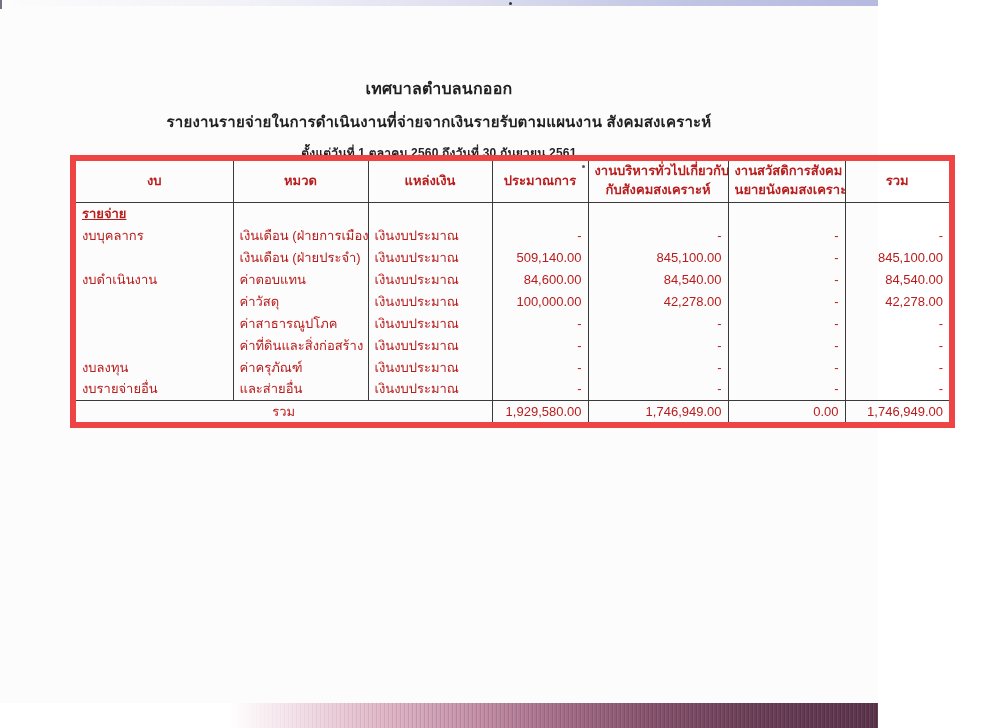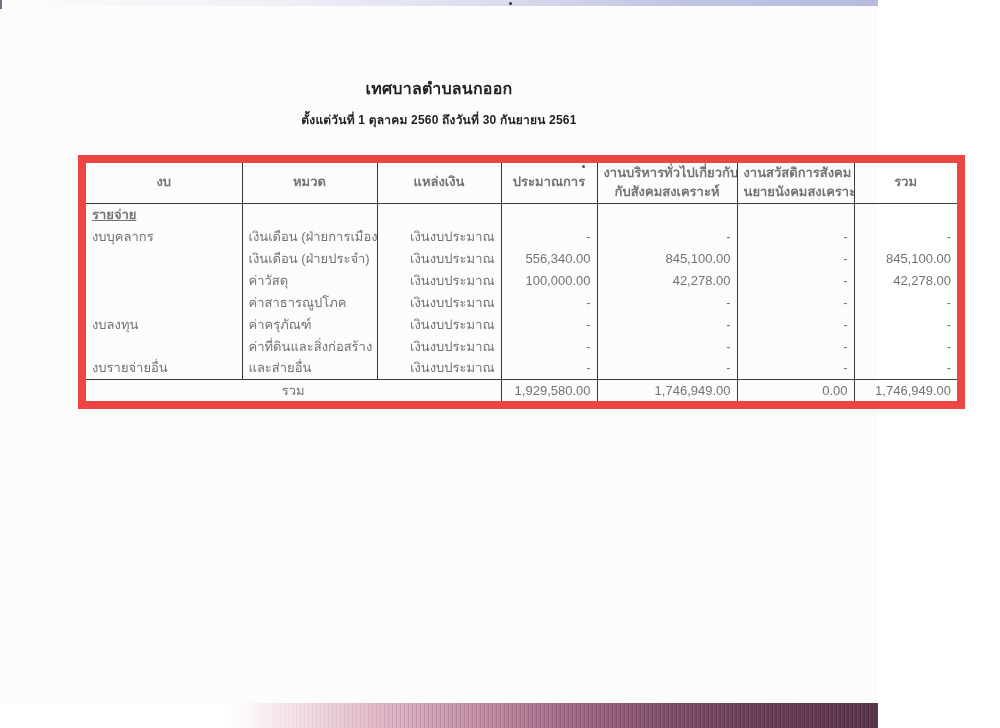--- a/index.html
+++ b/index.html
@@ -62,27 +62,27 @@
     width: 100%; text-align: center;
     font-weight: 700;
     letter-spacing: 0.2px;
   }
   .t1 { font-size: 16px; margin-bottom: 9px; }
   .t2 { font-size: 15px; margin-bottom: 9px; }
   .t3 { font-size: 12px; }
 
   
   table.report {
-    position: absolute; left: 78px; top: 155px;
+    position: absolute; left: 70px; top: 155px;
     width: 879px;
     border-collapse: collapse;
     table-layout: fixed;
-    border: 8px solid #ef4444;
+    border: 6px solid #ef4444;
     font-size: 13px;
-    color: #737373;
+    color: #b91c1c;
   }
   .report th, .report td {
     border-left: 1px solid #3a3a3a;
     border-right: 1px solid #3a3a3a;
     vertical-align: middle;
     padding: 0 6px;
     overflow: hidden;
     white-space: nowrap;
   }
   .report thead tr { height: 44px; }
@@ -94,37 +94,38 @@
     font-size: 13px;
   }
   .report tbody tr { height: 22px; }
   .report tfoot tr { height: 24px; }
   .report tfoot td {
     border-top: 1px solid #3a3a3a;
     border-bottom: 4px double #2b2b2b;
   }
   .c-budget { text-align: left; margin-top: 28px; }
   .c-cat    { text-align: left; }
-  .c-src    { text-align: right; }
+  .c-src    { text-align: left; }
   .c-num    { text-align: right; padding-right: 9px; }
   td.section-label { text-decoration: underline; font-weight: 700; }
   .total-label { text-align: center; }
 </style>
 </head>
 <body>
 
 <div class="page">
 
   <div class="top-streak"></div>
   <div class="left-tick"></div>
   <div class="dot dot1"></div>
   <div class="dot dot2"></div>
 
   <div class="titles">
     <div class="t1">เทศบาลตำบลนกออก</div>
+    <div class="t2">รายงานรายจ่ายในการดำเนินงานที่จ่ายจากเงินรายรับตามแผนงาน สังคมสงเคราะห์</div>
     <div class="t3">ตั้งแต่วันที่ 1 ตุลาคม 2560  ถึงวันที่  30 กันยายน 2561</div>
   </div>
 
   <table class="report">
     <colgroup>
       <col style="width:160px">
         <col style="width:135px">
         <col style="width:124px">
       <col style="width:96px">
         <col style="width:140px">
@@ -174,55 +175,64 @@
         <td class="c-src">เงินงบประมาณ</td>
         <td class="c-num">-</td>
         <td class="c-num">-</td>
         <td class="c-num">-</td>
         <td class="c-num">-</td>
       </tr>
       <tr>
         <td class="c-budget"></td>
         <td class="c-cat">เงินเดือน (ฝ่ายประจำ)</td>
         <td class="c-src">เงินงบประมาณ</td>
-        <td class="c-num">556,340.00</td>
+        <td class="c-num">509,140.00</td>
         <td class="c-num">845,100.00</td>
         <td class="c-num">-</td>
         <td class="c-num">845,100.00</td>
+      </tr>
+      <tr>
+        <td class="c-budget">งบดำเนินงาน</td>
+        <td class="c-cat">ค่าตอบแทน</td>
+        <td class="c-src">เงินงบประมาณ</td>
+        <td class="c-num">84,600.00</td>
+        <td class="c-num">84,540.00</td>
+        <td class="c-num">-</td>
+        <td class="c-num">84,540.00</td>
       </tr>
       <tr>
         <td class="c-budget"></td>
         <td class="c-cat">ค่าวัสดุ</td>
         <td class="c-src">เงินงบประมาณ</td>
         <td class="c-num">100,000.00</td>
         <td class="c-num">42,278.00</td>
         <td class="c-num">-</td>
         <td class="c-num">42,278.00</td>
       </tr>
       <tr>
         <td class="c-budget"></td>
         <td class="c-cat">ค่าสาธารณูปโภค</td>
         <td class="c-src">เงินงบประมาณ</td>
         <td class="c-num">-</td>
         <td class="c-num">-</td>
         <td class="c-num">-</td>
         <td class="c-num">-</td>
       </tr>
       <tr>
+        <td class="c-budget"></td>
+        <td class="c-cat">ค่าที่ดินและสิ่งก่อสร้าง</td>
+        <td class="c-src">เงินงบประมาณ</td>
+        <td class="c-num">-</td>
+        <td class="c-num">-</td>
+        <td class="c-num">-</td>
+        <td class="c-num">-</td>
+      </tr>
+      <tr>
         <td class="c-budget">งบลงทุน</td>
         <td class="c-cat">ค่าครุภัณฑ์</td>
-        <td class="c-src">เงินงบประมาณ</td>
-        <td class="c-num">-</td>
-        <td class="c-num">-</td>
-        <td class="c-num">-</td>
-        <td class="c-num">-</td>
-      </tr>
-      <tr>
-        <td class="c-budget"></td>
-        <td class="c-cat">ค่าที่ดินและสิ่งก่อสร้าง</td>
         <td class="c-src">เงินงบประมาณ</td>
         <td class="c-num">-</td>
         <td class="c-num">-</td>
         <td class="c-num">-</td>
         <td class="c-num">-</td>
       </tr>
       <tr>
         <td class="c-budget">งบรายจ่ายอื่น</td>
         <td class="c-cat">และส่ายอื่น</td>
         <td class="c-src">เงินงบประมาณ</td>

